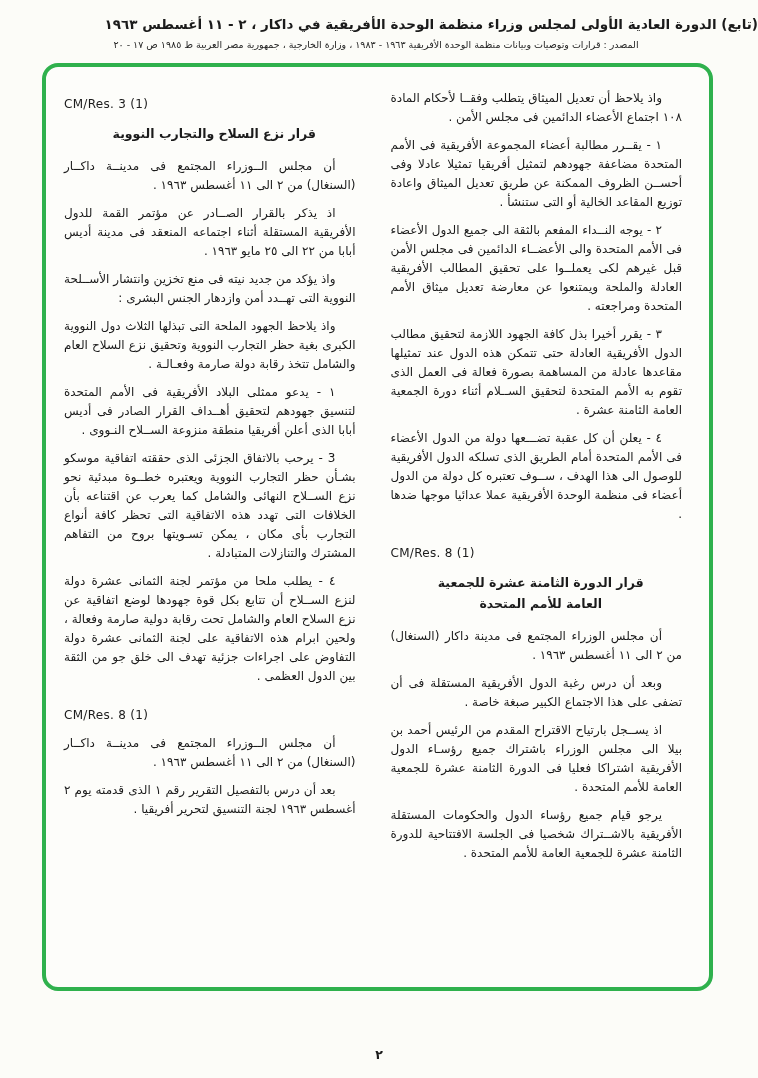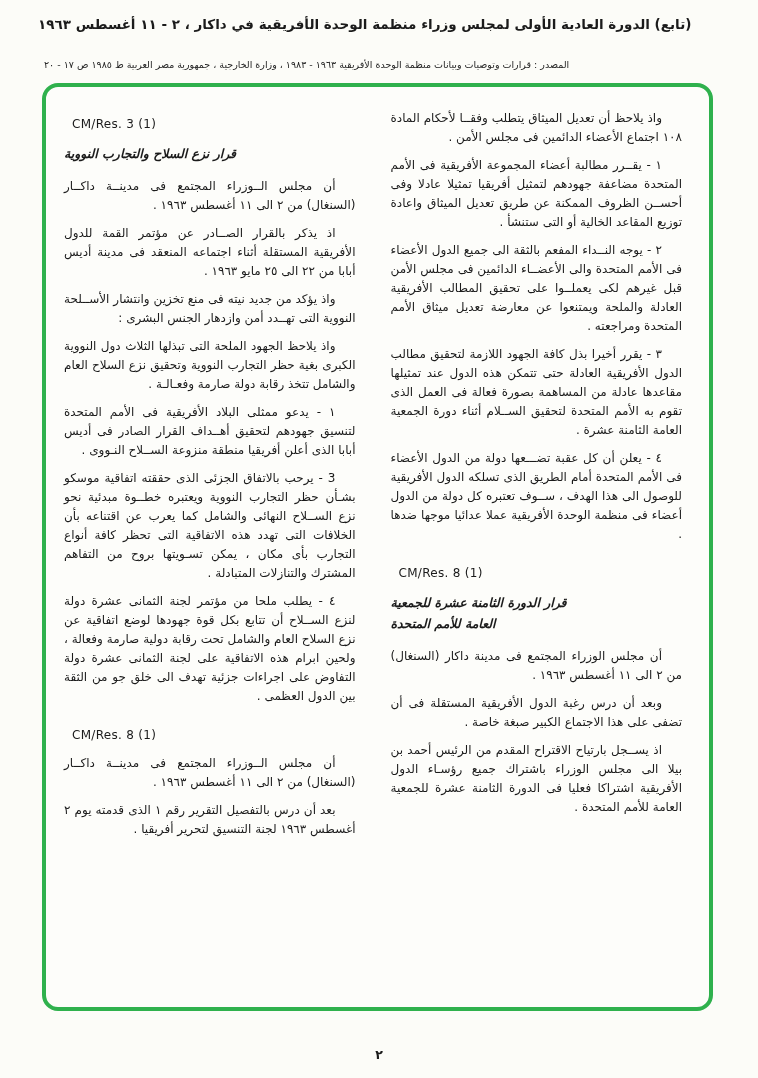--- a/index.html
+++ b/index.html
@@ -13,32 +13,31 @@
     width: 758px;
     height: 1078px;
     margin: 0 auto;
     background: #fcfcf8;
     color: #1b1b1b;
     direction: rtl;
     overflow: hidden;
   }
   .doc-header {
     padding-top: 16px;
-    text-align: left;
+    text-align: right;
     font-weight: bold;
     font-size: 13.5px;
     letter-spacing: 0.2px;
     padding-left: 38px;
   }
   .source-line {
     padding: 7px 50px 0 44px;
     font-size: 9.5px;
-    text-align: left;
+    text-align: center;
     color: #242424;
-    margin-top: 20px;
   }
   .green-box {
     margin: 13px 45px 0 42px;
     border: 4px solid #2fb14d;
     border-radius: 16px;
     background: #fdfdfa;
     padding: 22px 18px 18px 18px;
     min-height: 928px;
   }
   .columns {
@@ -54,32 +53,31 @@
   .block.paragraph {
     text-align: justify;
     text-indent: 20px;
     line-height: 19px;
     margin: 0 9px 9px 0;
   }
   .block.ref {
     direction: ltr;
     text-align: left;
     font-size: 12px;
-    margin: 22px 0 12px 8px;
+    margin: 22px 0 12px 0;
     letter-spacing: 0.3px;
   }
   .column .block.ref:first-child { margin-top: 8px; }
   .block.heading {
-    text-align: left;
+    text-align: center;
     font-weight: bold;
     font-size: 12.5px;
     line-height: 21px;
     margin: 4px 0 13px 0;
     white-space: pre-line;
-    font-style: italic;
   }
   .page-number {
     position: absolute;
     bottom: 16px;
     left: 0;
     right: 0;
     text-align: center;
     font-size: 12.5px;
     font-weight: bold;
   }
@@ -100,20 +98,21 @@
           <div class="block paragraph">١ - يقــرر مطالبة أعضاء المجموعة الأفريقية فى الأمم المتحدة مضاعفة جهودهم لتمثيل أفريقيا تمثيلا عادلا وفى أحســن الظروف الممكنة عن طريق تعديل الميثاق واعادة توزيع المقاعد الخالية أو التى ستنشأ .</div>
           <div class="block paragraph">٢ - يوجه النــداء المفعم بالثقة الى جميع الدول الأعضاء فى الأمم المتحدة والى الأعضــاء الدائمين فى مجلس الأمن قبل غيرهم لكى يعملــوا على تحقيق المطالب الأفريقية العادلة والملحة ويمتنعوا عن معارضة تعديل ميثاق الأمم المتحدة ومراجعته .</div>
           <div class="block paragraph">٣ - يقرر أخيرا بذل كافة الجهود اللازمة لتحقيق مطالب الدول الأفريقية العادلة حتى تتمكن هذه الدول عند تمثيلها مقاعدها عادلة من المساهمة بصورة فعالة فى العمل الذى تقوم به الأمم المتحدة لتحقيق الســلام أثناء دورة الجمعية العامة الثامنة عشرة .</div>
           <div class="block paragraph">٤ - يعلن أن كل عقبة تضـــعها دولة من الدول الأعضاء فى الأمم المتحدة أمام الطريق الذى تسلكه الدول الأفريقية للوصول الى هذا الهدف ، ســوف تعتبره كل دولة من الدول أعضاء فى منظمة الوحدة الأفريقية عملا عدائيا موجها ضدها .</div>
           <div class="block ref">CM/Res. 8 (1)</div>
           <div class="block heading">قرار الدورة الثامنة عشرة للجمعية
 العامة للأمم المتحدة</div>
           <div class="block paragraph">أن مجلس الوزراء المجتمع فى مدينة داكار (السنغال) من ٢ الى ١١ أغسطس ١٩٦٣ .</div>
           <div class="block paragraph">وبعد أن درس رغبة الدول الأفريقية المستقلة فى أن تضفى على هذا الاجتماع الكبير صبغة خاصة .</div>
           <div class="block paragraph">اذ يســجل بارتياح الاقتراح المقدم من الرئيس أحمد بن بيلا الى مجلس الوزراء باشتراك جميع رؤسـاء الدول الأفريقية اشتراكا فعليا فى الدورة الثامنة عشرة للجمعية العامة للأمم المتحدة .</div>
+          <div class="block paragraph">يرجو قيام جميع رؤساء الدول والحكومات المستقلة الأفريقية بالاشــتراك شخصيا فى الجلسة الافتتاحية للدورة الثامنة عشرة للجمعية العامة للأمم المتحدة .</div>
         </div>
       <div class="column">
           <div class="block ref">CM/Res. 3 (1)</div>
           <div class="block heading">قرار نزع السلاح والتجارب النووية</div>
           <div class="block paragraph">أن مجلس الــوزراء المجتمع فى مدينــة داكــار (السنغال) من ٢ الى ١١ أغسطس ١٩٦٣ .</div>
           <div class="block paragraph">اذ يذكر بالقرار الصــادر عن مؤتمر القمة للدول الأفريقية المستقلة أثناء اجتماعه المنعقد فى مدينة أديس أبابا من ٢٢ الى ٢٥ مايو ١٩٦٣ .</div>
           <div class="block paragraph">واذ يؤكد من جديد نيته فى منع تخزين وانتشار الأســلحة النووية التى تهــدد أمن وازدهار الجنس البشرى :</div>
           <div class="block paragraph">واذ يلاحظ الجهود الملحة التى تبذلها الثلاث دول النووية الكبرى بغية حظر التجارب النووية وتحقيق نزع السلاح العام والشامل تتخذ رقابة دولة صارمة وفعـالـة .</div>
           <div class="block paragraph">١ - يدعو ممثلى البلاد الأفريقية فى الأمم المتحدة لتنسيق جهودهم لتحقيق أهــداف القرار الصادر فى أديس أبابا الذى أعلن أفريقيا منطقة منزوعة الســلاح النـووى .</div>
           <div class="block paragraph">3 - يرحب بالاتفاق الجزئى الذى حققته اتفاقية موسكو بشـأن حظر التجارب النووية ويعتبره خطــوة مبدئية نحو نزع الســلاح النهائى والشامل كما يعرب عن اقتناعه بأن الخلافات التى تهدد هذه الاتفاقية التى تحظر كافة أنواع التجارب بأى مكان ، يمكن تسـويتها بروح من التفاهم المشترك والتنازلات المتبادلة .</div>

